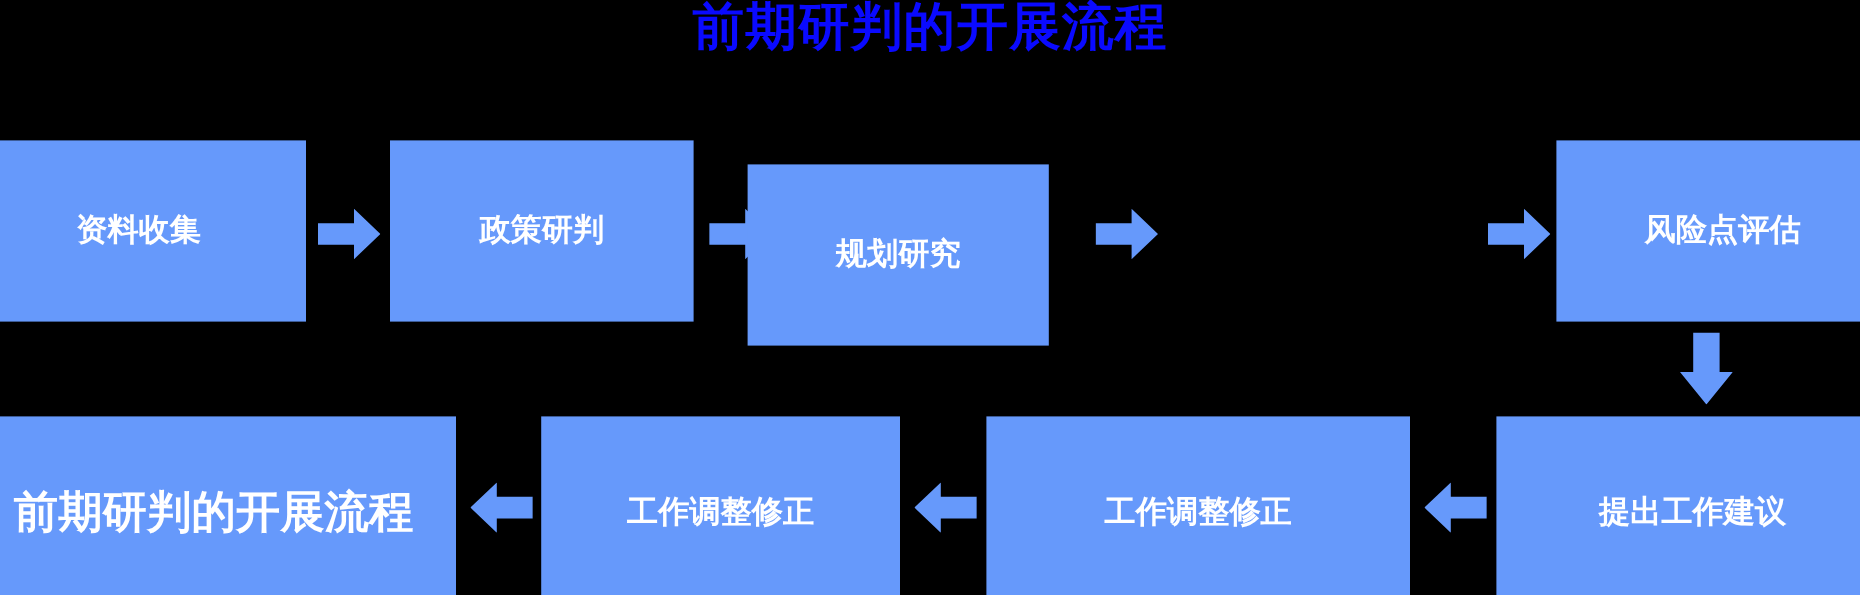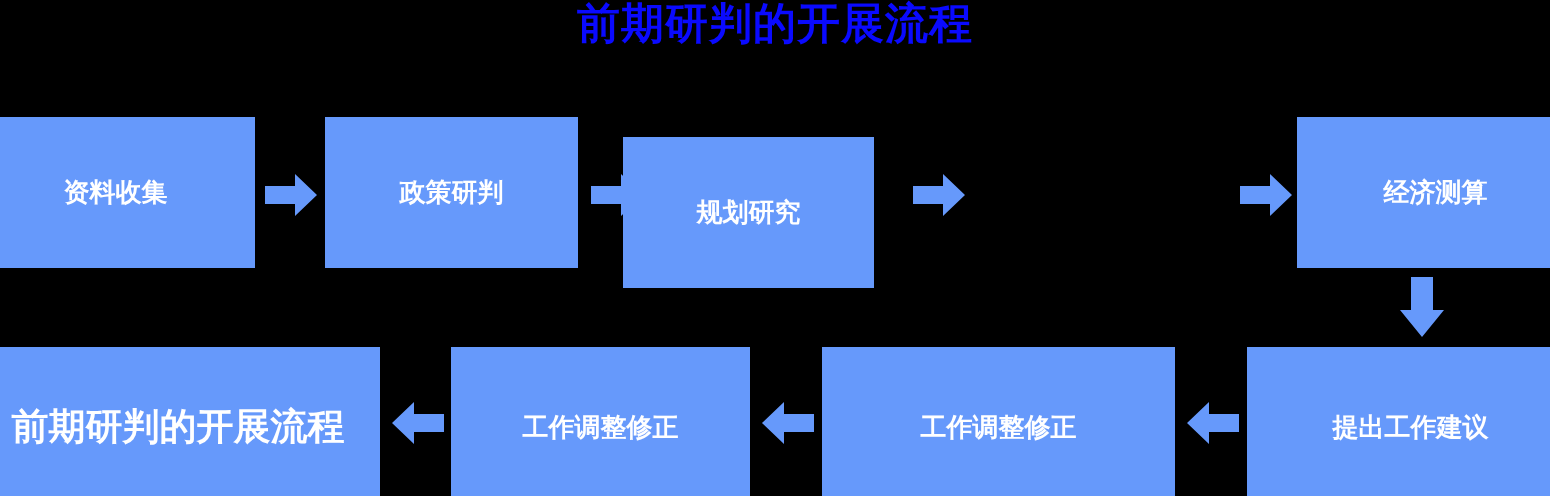--- a/index.html
+++ b/index.html
@@ -100,21 +100,21 @@
   </div>
 
 
   <div class="arrow" style="left:1240px; top:174px; width:52px; height:42px;">
     <svg width="52" height="42" viewBox="0 0 52 42">
       <polygon points="0,12 30,12 30,0 52,21 30,42 30,30 0,30" fill="#6699fb"></polygon>
     </svg>
   </div>
 
   <div class="node" style="left:1297px; top:117px; width:277px; height:151px;">
-    <span class="node-label">经济测算</span>
+    <span class="node-label">风险点评估</span>
   </div>
 
   <div class="arrow" style="left:1400px; top:277px; width:44px; height:60px;">
     <svg width="44" height="60" viewBox="0 0 44 60">
       <polygon points="11,0 33,0 33,33 44,33 22,60 0,33 11,33" fill="#6699fb"></polygon>
     </svg>
   </div>
 
   <div class="node" style="left:-24px; top:347px; width:404px; height:160px;">
     <span class="node-label wide">前期研判的开展流程</span>

